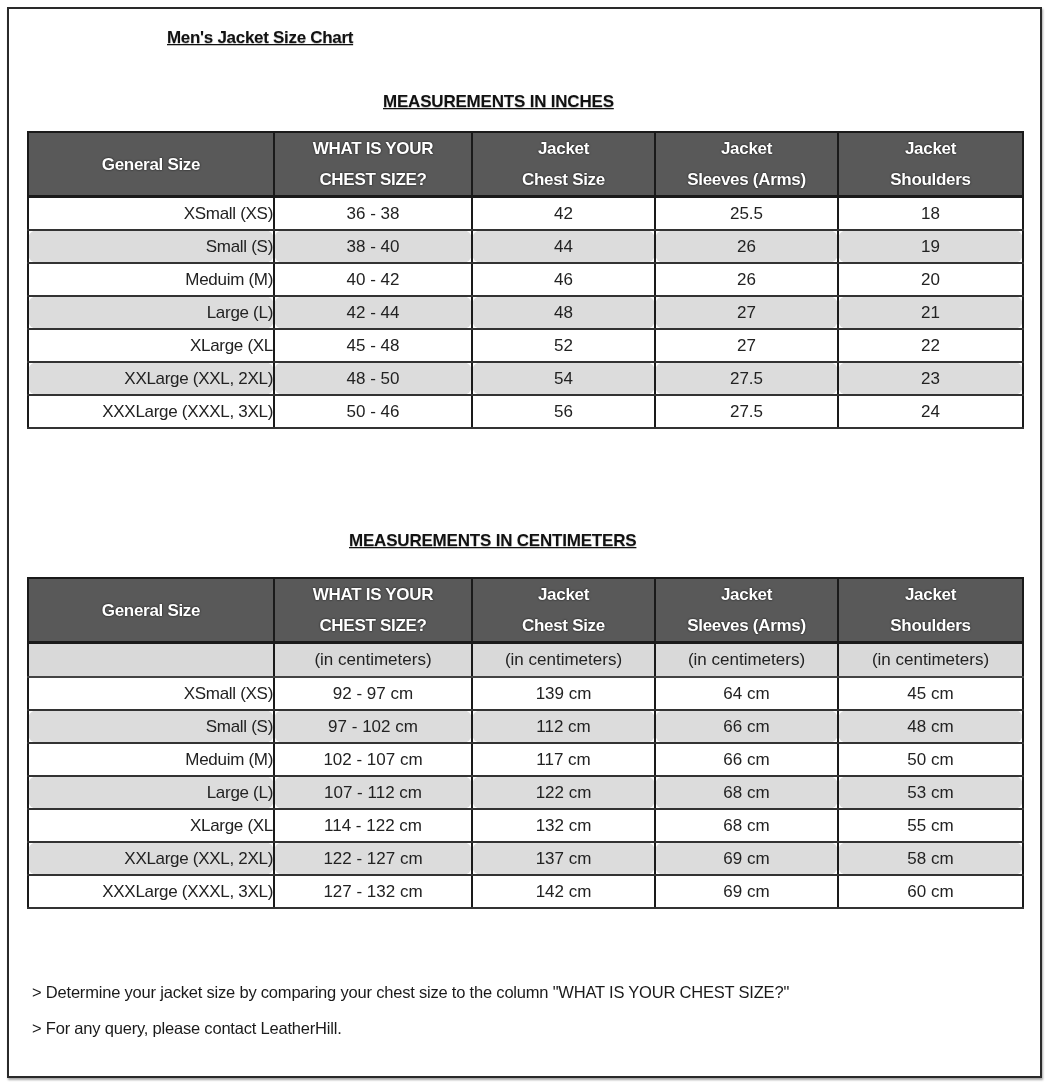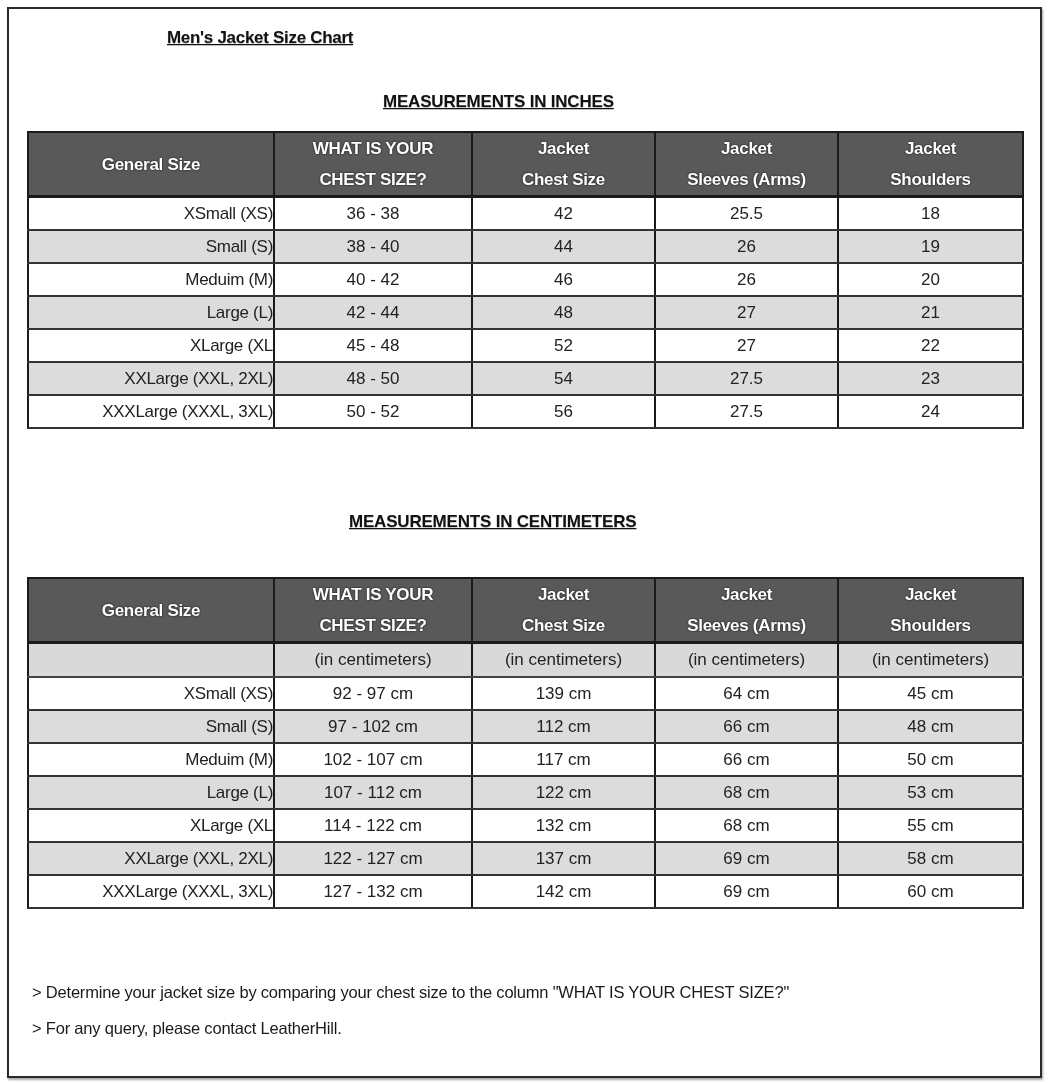--- a/index.html
+++ b/index.html
@@ -6,40 +6,40 @@
   body { width: 1049px; height: 1083px; position: relative; overflow: hidden;
          font-family: "Liberation Sans", "DejaVu Sans", sans-serif; color: #1a1a1a; }
   .frame { position: absolute; left: 7px; top: 7px; width: 1031px; height: 1067px;
            border: 2px solid #2a2a2a; box-shadow: 1px 2px 2px rgba(0,0,0,0.35); background: #fff; }
   .title { position: absolute; left: 167px; top: 28px; font-size: 17px; font-weight: bold;
            text-decoration: underline; color: #111; letter-spacing: -0.3px;
            text-shadow: 0 1px 1px rgba(0,0,0,0.25); }
   .section-title { position: absolute; font-size: 17px; font-weight: bold; text-decoration: underline;
            color: #111; letter-spacing: -0.2px; text-shadow: 0 1px 1px rgba(0,0,0,0.25); }
   .sec1 { left: 383px; top: 92px; }
-  .sec2 { left: 349px; top: 512px; }
+  .sec2 { left: 349px; top: 531px; }
   table.chart { position: absolute; left: 27px; width: 995px; border-collapse: collapse;
            border: 2px solid #f9a8d4; table-layout: fixed; }
   .t1 { top: 131px; }
   .t2 { top: 577px; }
   table.chart col.c0 { width: 246px; }
   table.chart col.c1 { width: 198px; }
   table.chart col.c2 { width: 183px; }
   table.chart col.c3 { width: 183px; }
   table.chart col.c4 { width: 185px; }
   table.chart th { background: #595959; color: #ffffff; font-weight: bold; font-size: 17px;
            line-height: 31px; height: 62px; padding: 0; text-align: center;
            border: 2px solid #1a1a1a; border-bottom: 3px solid #1a1a1a;
            text-shadow: 0 0 2px rgba(0,0,0,0.9); letter-spacing: -0.3px; }
   table.chart td { font-size: 17px; height: 31px; padding: 0; text-align: center;
            border-left: 2px solid #1a1a1a; border-right: 2px solid #1a1a1a;
            border-bottom: 2px solid #333; color: #222; }
   table.chart td.size { text-align: right; padding-left: 4px; letter-spacing: -0.3px; }
   table.chart tr.units td { background: #d9d9d9; height: 32px; border-bottom: 2px solid #444; }
-  table.chart tr.alt td { background: #dcdcdc; }
+  table.chart tr.alt td { background: #dcdcdc; border-radius: 9px; }
   table.chart tr.units td.blank { background: #d9d9d9; }
   .notes { position: absolute; left: 32px; top: 982px; font-size: 16.5px; color: #1a1a1a;
            letter-spacing: -0.2px; }
   .notes div { height: 36px; line-height: 20px; }
 </style>
 </head>
 <body>
 
 <div class="frame"></div>
 
@@ -102,21 +102,21 @@
     </tr>
     <tr class="alt">
       <td class="size">XXLarge (XXL, 2XL)</td>
       <td>48 - 50</td>
       <td>54</td>
       <td>27.5</td>
       <td>23</td>
     </tr>
     <tr>
       <td class="size">XXXLarge (XXXL, 3XL)</td>
-      <td>50 - 52</td>
+      <td>50 - 46</td>
       <td>56</td>
       <td>27.5</td>
       <td>24</td>
     </tr>
   </tbody>
 </table>
 
 <div class="section-title sec2">MEASUREMENTS IN CENTIMETERS</div>
 
 <table class="chart t2">

